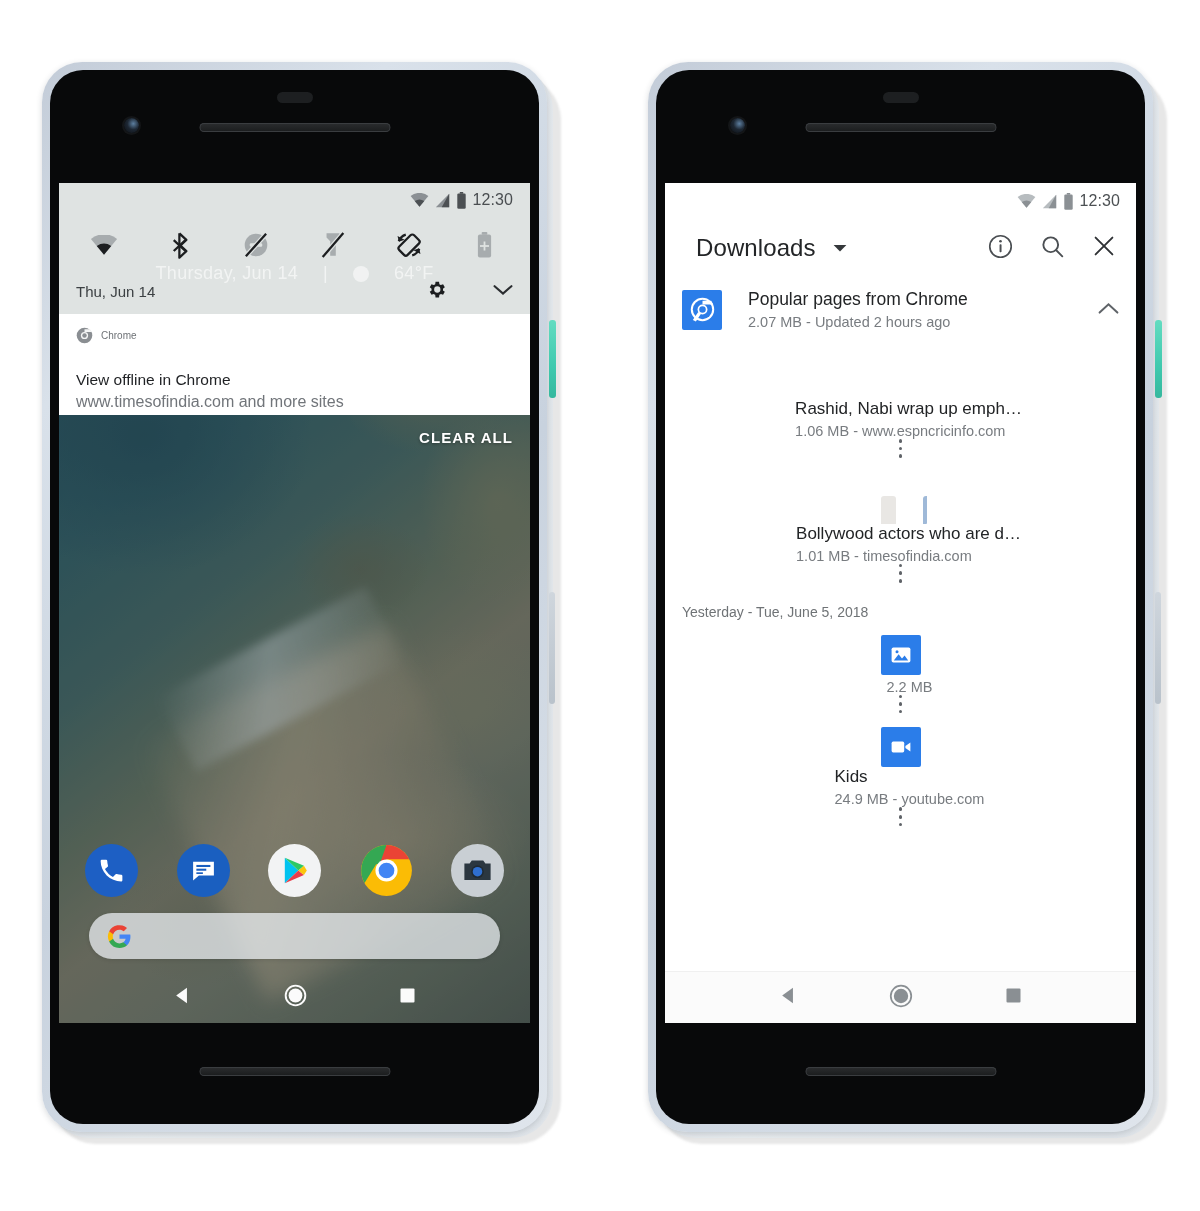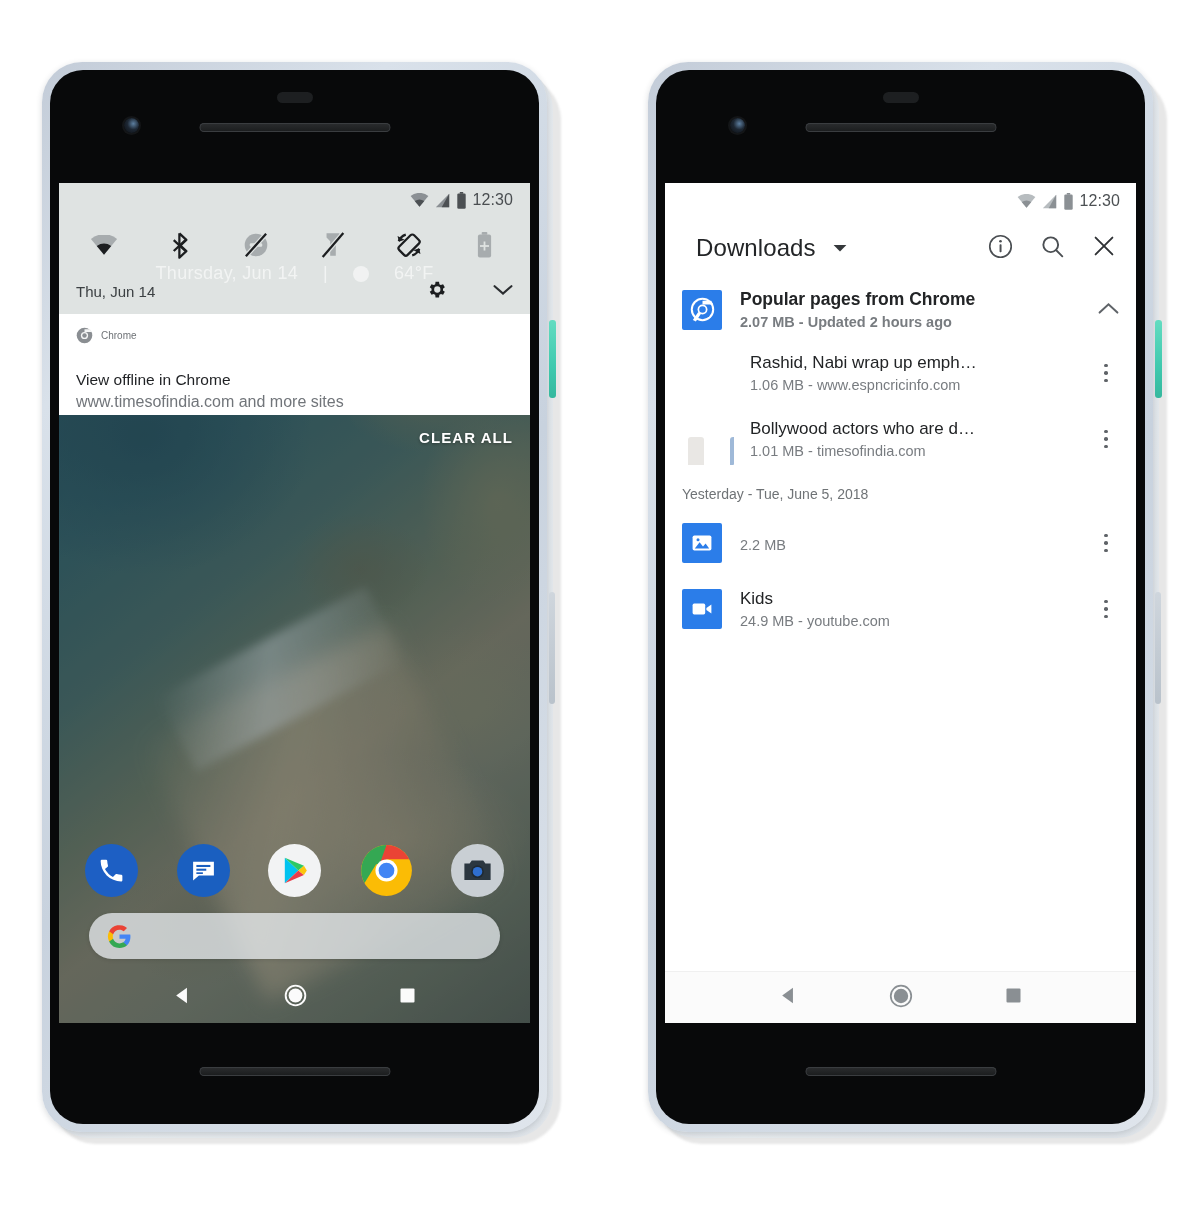--- a/index.html
+++ b/index.html
@@ -187,26 +187,26 @@
   }
   .dl-title { font-size: 24px; color: #232527; letter-spacing: .1px; }
   .dl-caret { margin-left: 17px; }
   .dl-actions { margin-left: auto; display: flex; align-items: center; gap: 27px; }
 
   .dl-group-head { display: flex; align-items: center; padding: 12px 17px 10px 17px; }
   .dl-group-icon {
     width: 40px; height: 40px; background: #2b7de9; border-radius: 2px;
     display: flex; align-items: center; justify-content: center; flex: none;
   }
-  .dl-group-text { margin-left: 18px; min-width: 0; font-weight: bold; }
+  .dl-group-text { margin-left: 26px; min-width: 0; }
   .dl-group-title { font-size: 17.5px; color: #222426; }
   .dl-group-sub { font-size: 14.5px; color: #787c80; margin-top: 4px; }
   .dl-group-chevron { margin-left: auto; padding-left: 12px; }
 
-  .dl-row { display: flex; align-items: center; padding: 7px 17px; min-height: 66px; }
+  .dl-row { display: flex; align-items: center; padding: 7px 17px; min-height: 66px; flex-direction: column; }
   .dl-thumb { width: 52px; height: 52px; flex: none; border-radius: 1px; overflow: hidden; position: relative; }
   .dl-icon-tile {
     width: 40px; height: 40px; background: #2b7de9; border-radius: 2px; flex: none;
     display: flex; align-items: center; justify-content: center;
   }
   .dl-row-text { margin-left: 18px; min-width: 0; flex: 1; }
   .dl-row-text.indent { margin-left: 16px; }
   .dl-row-title {
     font-size: 17px; color: #222426; white-space: nowrap; overflow: hidden; text-overflow: clip;
   }

